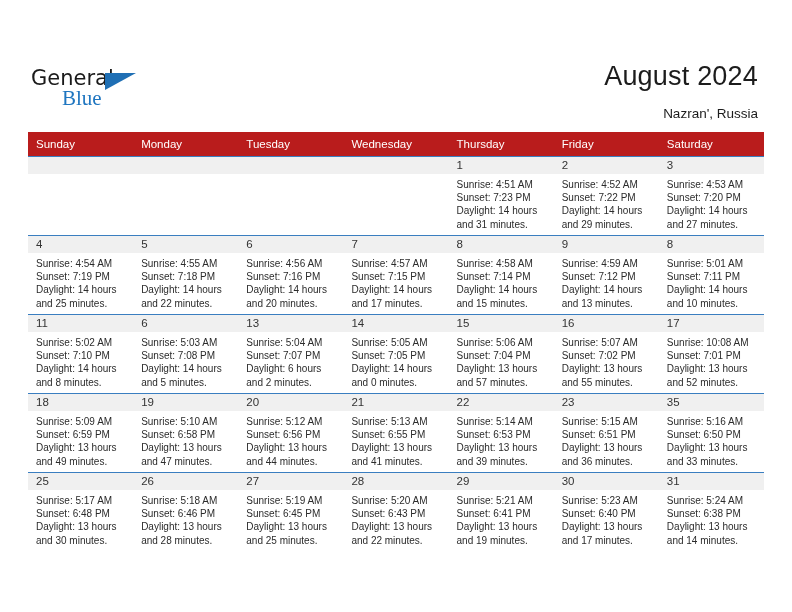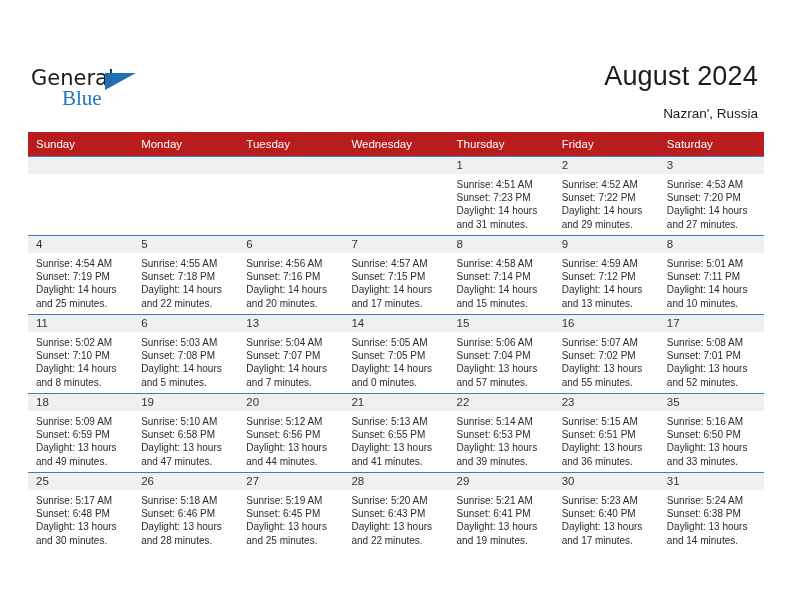--- a/index.html
+++ b/index.html
@@ -302,21 +302,21 @@
               <div>Sunrise: 5:03 AM</div>
               <div>Sunset: 7:08 PM</div>
               <div class="dl">Daylight: 14 hours and 5 minutes.</div>
             </div>
           </td>
           <td>
             <div class="daynum-band">13</div>
             <div class="cell-body">
               <div>Sunrise: 5:04 AM</div>
               <div>Sunset: 7:07 PM</div>
-              <div class="dl">Daylight: 14 hours and 7 minutes.</div>
+              <div class="dl">Daylight: 6 hours and 2 minutes.</div>
             </div>
           </td>
           <td>
             <div class="daynum-band">14</div>
             <div class="cell-body">
               <div>Sunrise: 5:05 AM</div>
               <div>Sunset: 7:05 PM</div>
               <div class="dl">Daylight: 14 hours and 0 minutes.</div>
             </div>
           </td>
@@ -332,21 +332,21 @@
             <div class="daynum-band">16</div>
             <div class="cell-body">
               <div>Sunrise: 5:07 AM</div>
               <div>Sunset: 7:02 PM</div>
               <div class="dl">Daylight: 13 hours and 55 minutes.</div>
             </div>
           </td>
           <td>
             <div class="daynum-band">17</div>
             <div class="cell-body">
-              <div>Sunrise: 5:08 AM</div>
+              <div>Sunrise: 10:08 AM</div>
               <div>Sunset: 7:01 PM</div>
               <div class="dl">Daylight: 13 hours and 52 minutes.</div>
             </div>
           </td>
         </tr>
         <tr class="week-row">
           <td>
             <div class="daynum-band">18</div>
             <div class="cell-body">
               <div>Sunrise: 5:09 AM</div>

